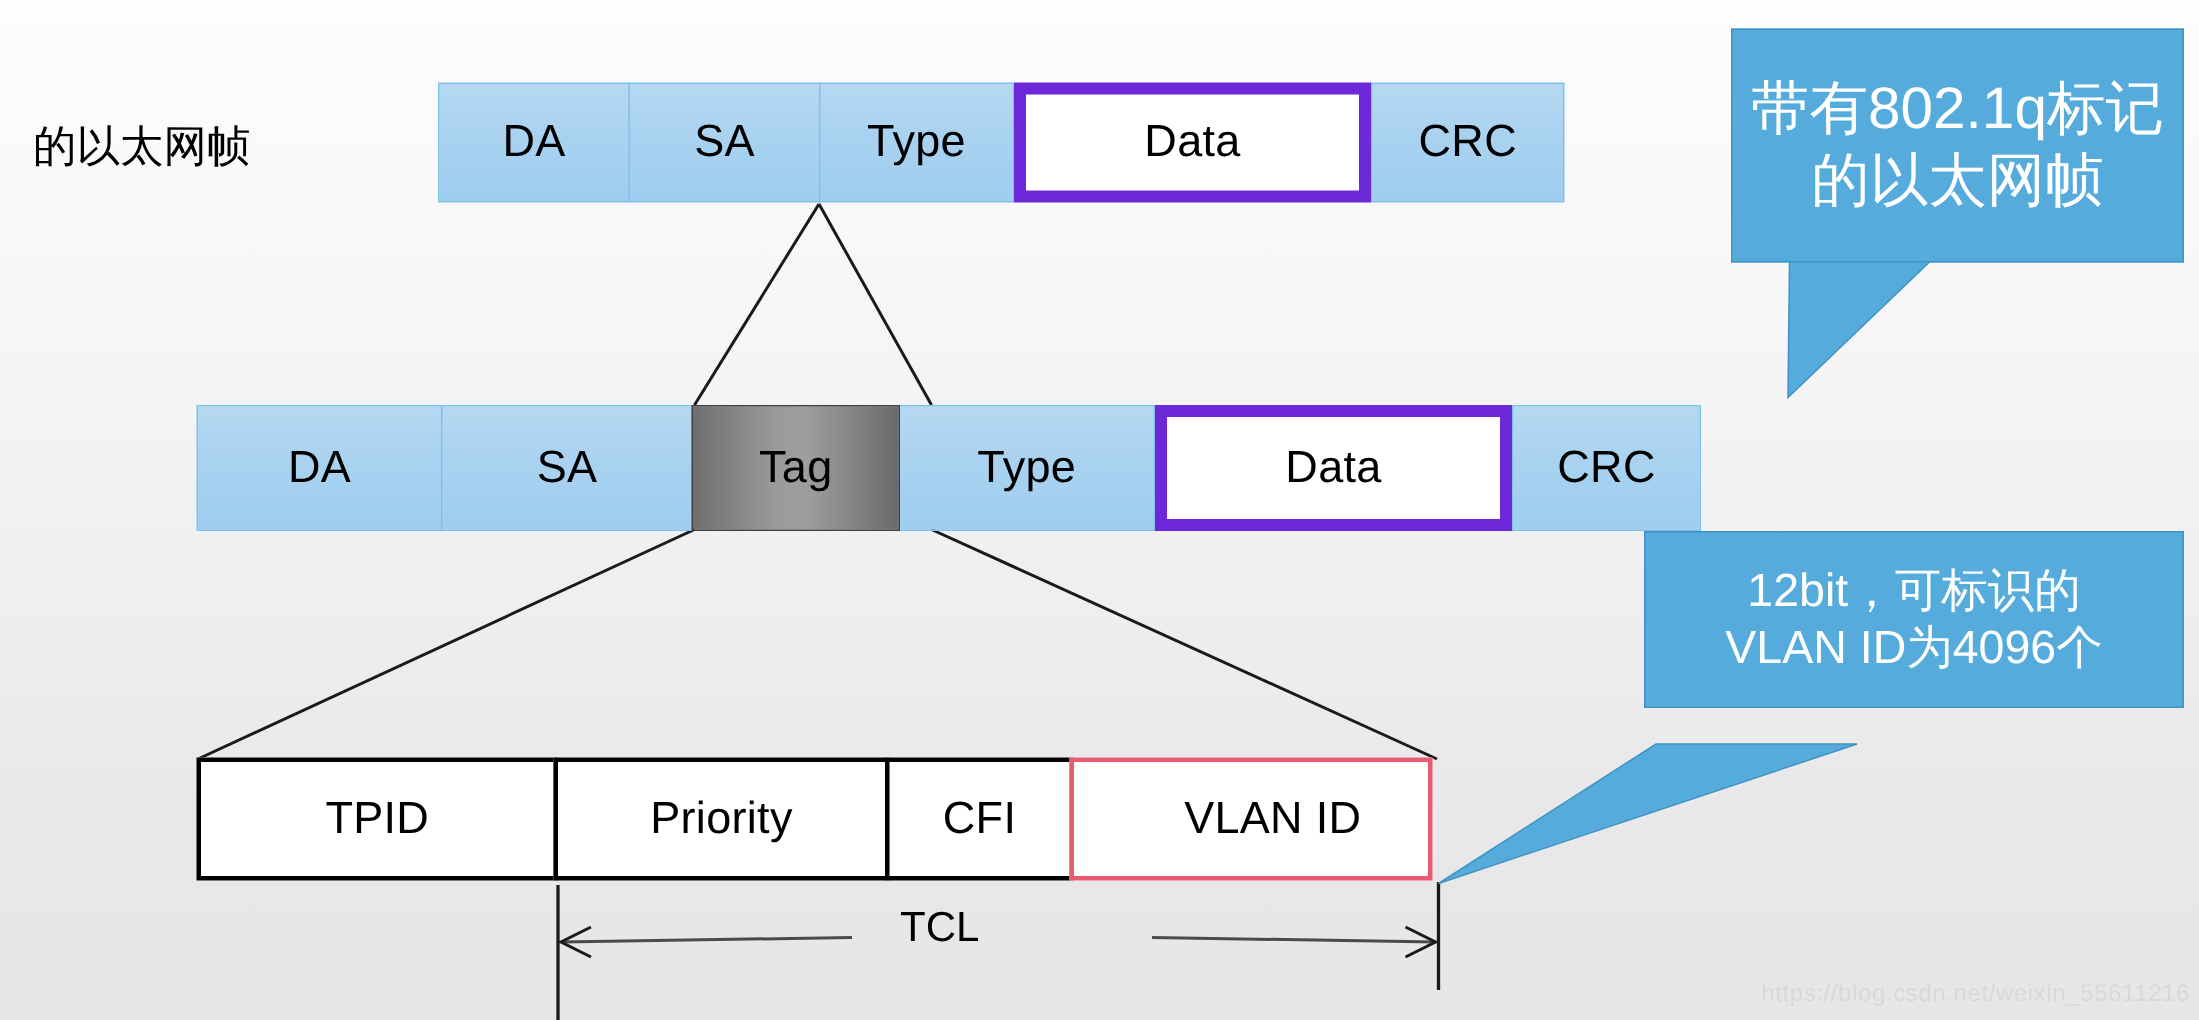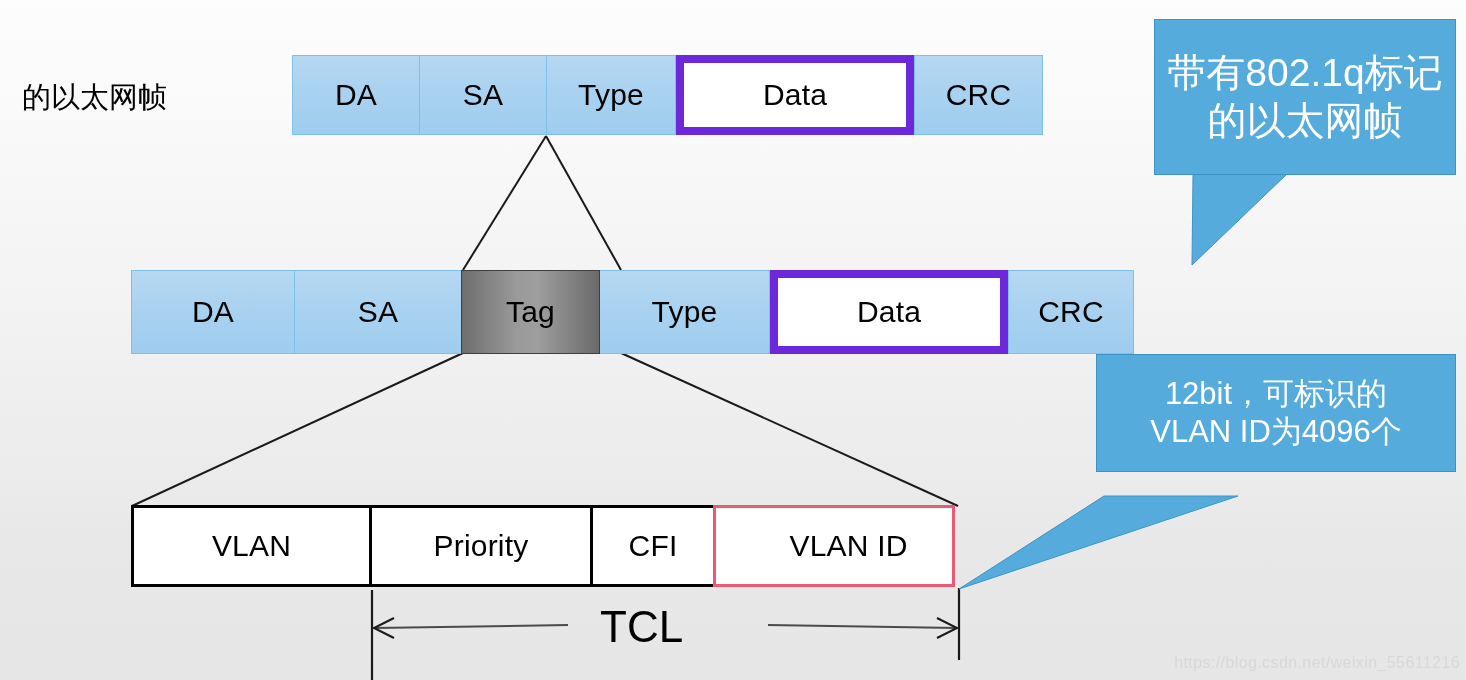--- a/index.html
+++ b/index.html
@@ -91,21 +91,21 @@
     line-height: 1.22;
     z-index: 6;
   }
   .callout-text {
     white-space: pre-line;
     padding: 0 10px;
   }
   
   .tcl-label {
     position: absolute;
-    font-size: 44px;
+    font-size: 28px;
     color: #000;
     white-space: nowrap;
   }
   
   .watermark {
     position: absolute;
     right: 6px;
     bottom: 8px;
     font-size: 16px;
     color: #d8d8d8;
@@ -180,21 +180,21 @@
     <div class="cell cell-white-red" style="width:238px;">
       <span>Data</span>
     </div>
     <div class="cell cell-blue" style="width:126px; margin-left:0;">
       <span>CRC</span>
     </div>
   </div>
 
   <div class="frame-row" style="left:131px; top:505px; height:82px;">
     <div class="cell cell-plain" style="width:241px;">
-      <span>VLAN</span>
+      <span>TPID</span>
     </div>
     <div class="cell cell-plain" style="width:224px;">
       <span>Priority</span>
     </div>
     <div class="cell cell-plain" style="width:126px;">
       <span>CFI</span>
     </div>
     <div class="cell cell-plain redbox" style="width:242px;padding-left:29px;">
       <span>VLAN ID</span>
     </div>

